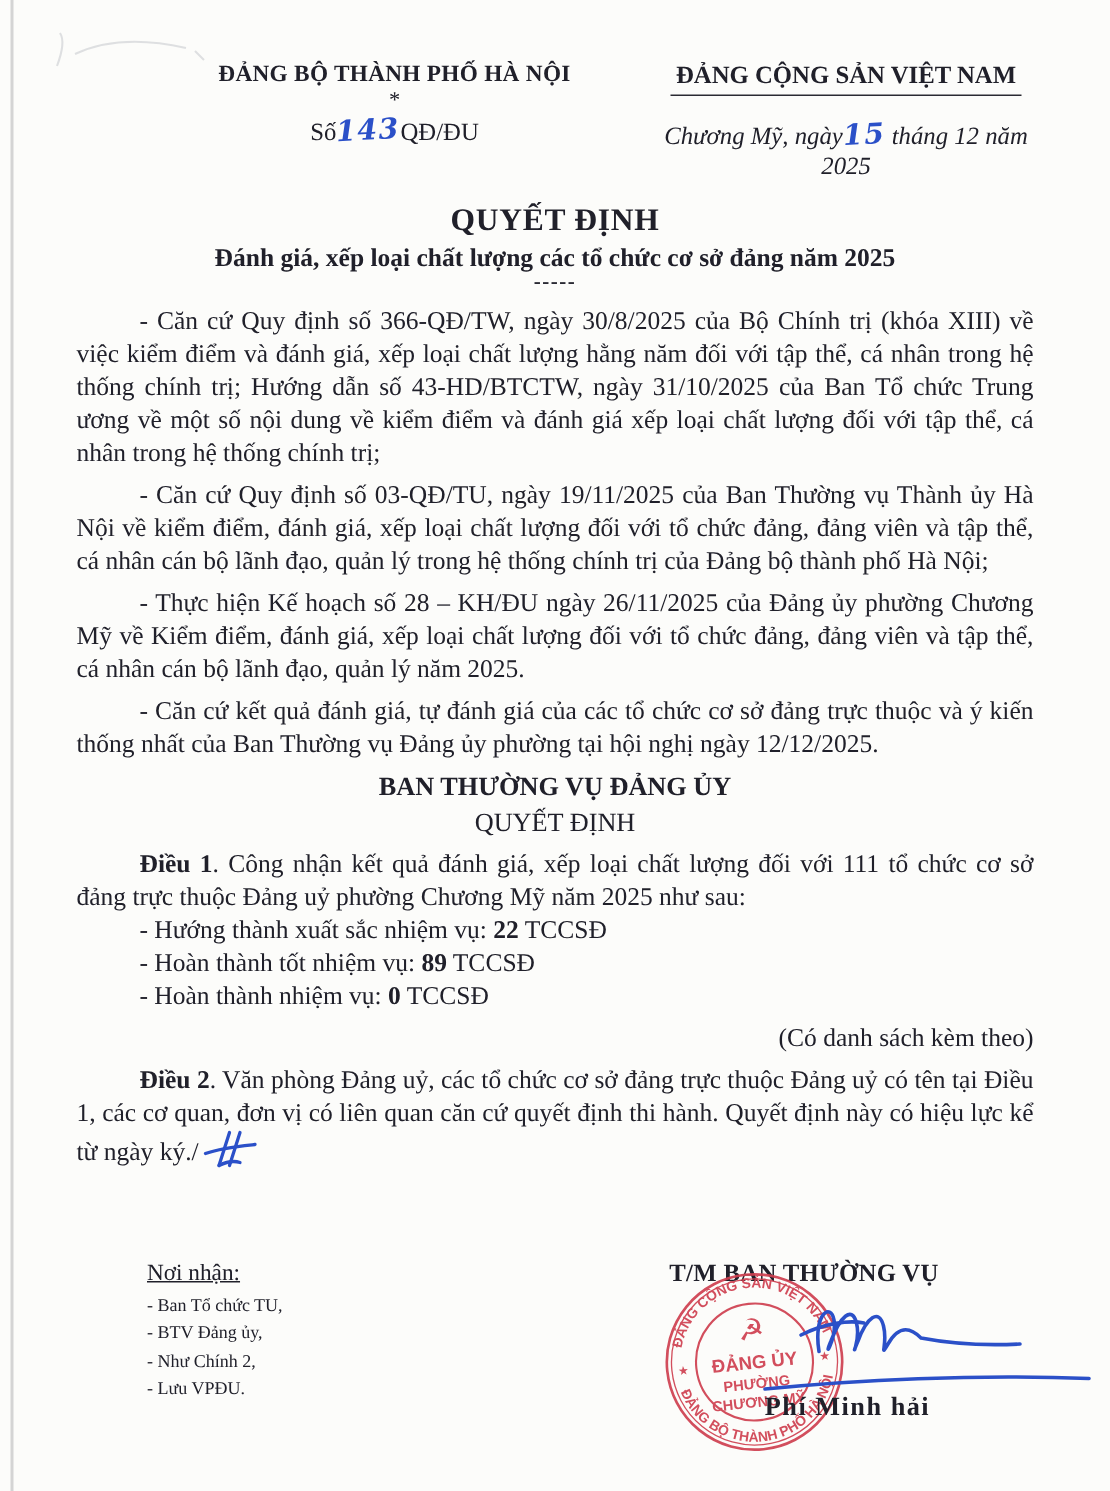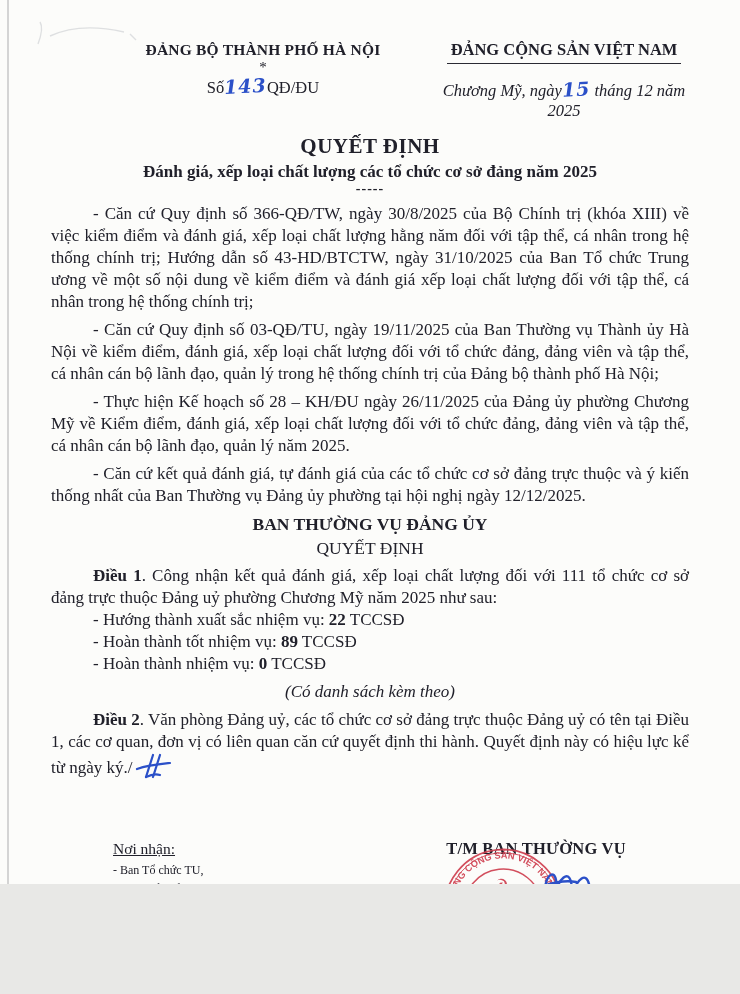--- a/index.html
+++ b/index.html
@@ -1,17 +1,17 @@
 <!DOCTYPE html>
 <html><head>
 <meta charset="utf-8">
 <style>
   html,body{margin:0;padding:0;background:#e8e8e6;}
   .page{
-    position:relative;width:740px;height:884px;margin:0 auto;
+    position:relative;width:740px;height:994px;margin:0 auto;
     background:#fcfcfa;overflow:hidden;
     font-family:"Liberation Serif","DejaVu Serif",serif;
     color:#20202a;
   }
   .scan-edge{position:absolute;left:7px;top:0;bottom:0;width:2px;background:rgba(120,120,125,.30);}
   .scan-mark{position:absolute;left:20px;top:6px;opacity:.30;}
 
   
   .hdr{display:flex;padding:40px 40px 0 98px;}
   .hdr-left{width:330px;text-align:center;line-height:1.25;}
@@ -34,25 +34,25 @@
   .title-div{font-weight:bold;font-size:14px;letter-spacing:1px;line-height:1;}
 
   
   .body-col{margin:7px 51px 0 51px;font-size:17px;line-height:22px;text-align:justify;}
   .body-col p{margin:6px 0 0 0;text-indent:42px;}
   .center-head{ text-align:center;margin-top:12px;text-indent:0 !important;}
   .center-head .ch1{font-weight:bold;font-size:17.5px;}
   .center-head .ch2{font-size:17.5px;margin-top:2px;}
   .art-label{font-weight:bold;}
   .a1-item{margin-left:42px;}
-  .note{text-align:center;font-style:italic;text-indent:0 !important;}
+  .note{text-align:right;text-indent:0 !important;}
   .paraph-svg{vertical-align:-6px;margin-left:2px;}
 
   
-  .recipients{position:absolute;left:113px;top:840px;font-size:15px;line-height:18.5px;}
+  .recipients{position:absolute;left:98px;top:840px;font-size:15px;line-height:18.5px;}
   .recipients .rlab{text-decoration:underline;font-size:15.5px;margin-bottom:2px;}
   .recipients .ritem{font-size:12px;}
   .sign-block{position:absolute;left:391px;top:839px;width:290px;text-align:center;}
   .sign-auth{font-weight:bold;font-size:16.5px;letter-spacing:.2px;}
   .sign-pos{font-weight:bold;font-size:16px;margin-top:3px;}
   .sign-name{position:absolute;left:430px;top:927px;width:270px;text-align:center;
      font-weight:bold;font-size:17.5px;letter-spacing:1px;}
   .seal-wrap{position:absolute;left:441px;top:846px;width:124px;height:124px;
      transform:rotate(-6deg);opacity:.92;}
   .sig-wrap{position:absolute;left:450px;top:856px;width:290px;height:80px;}

